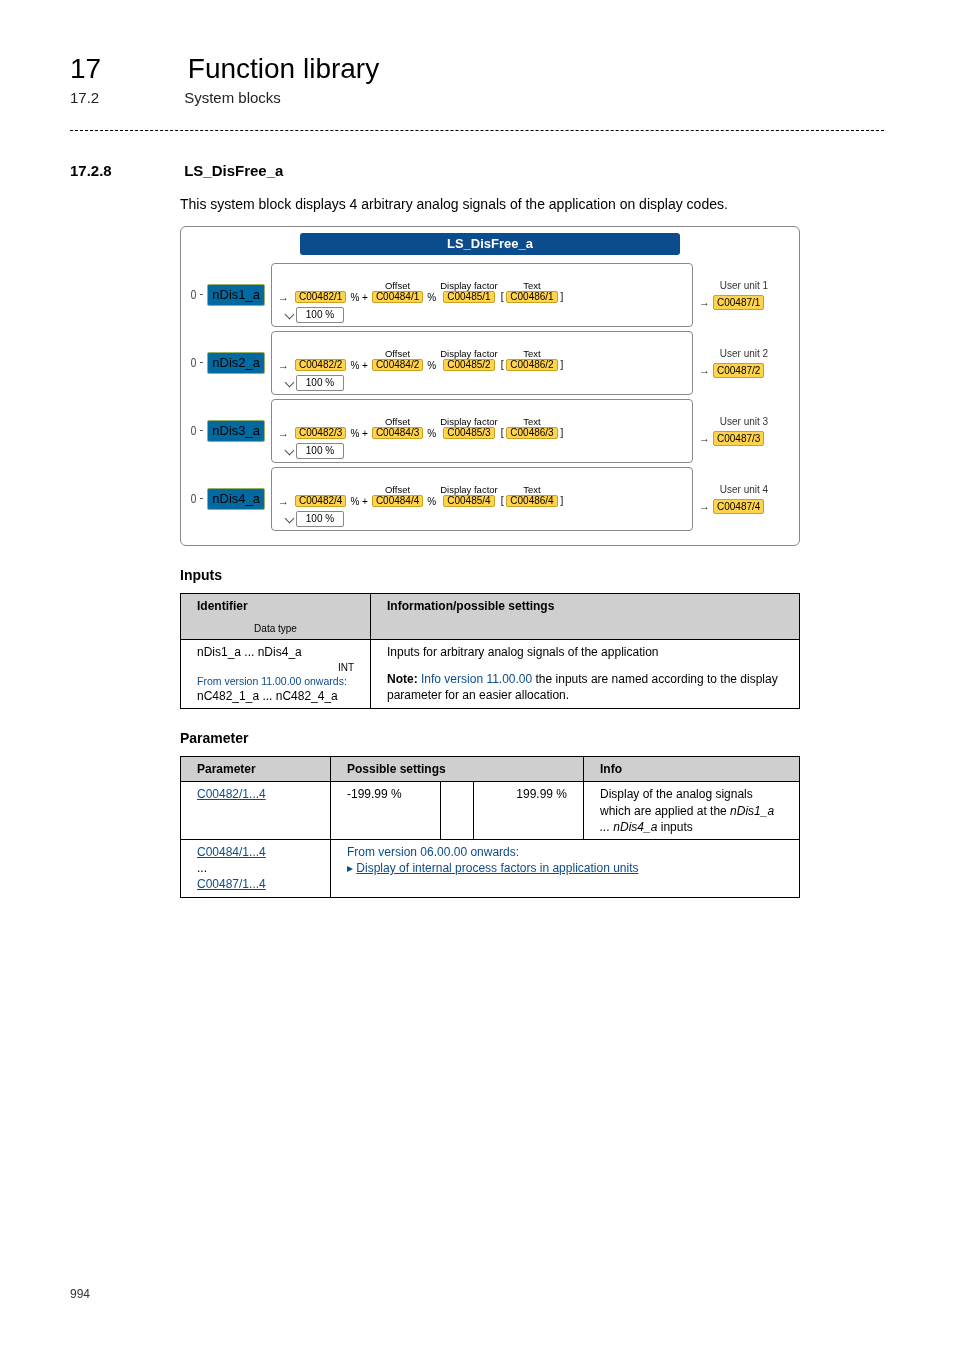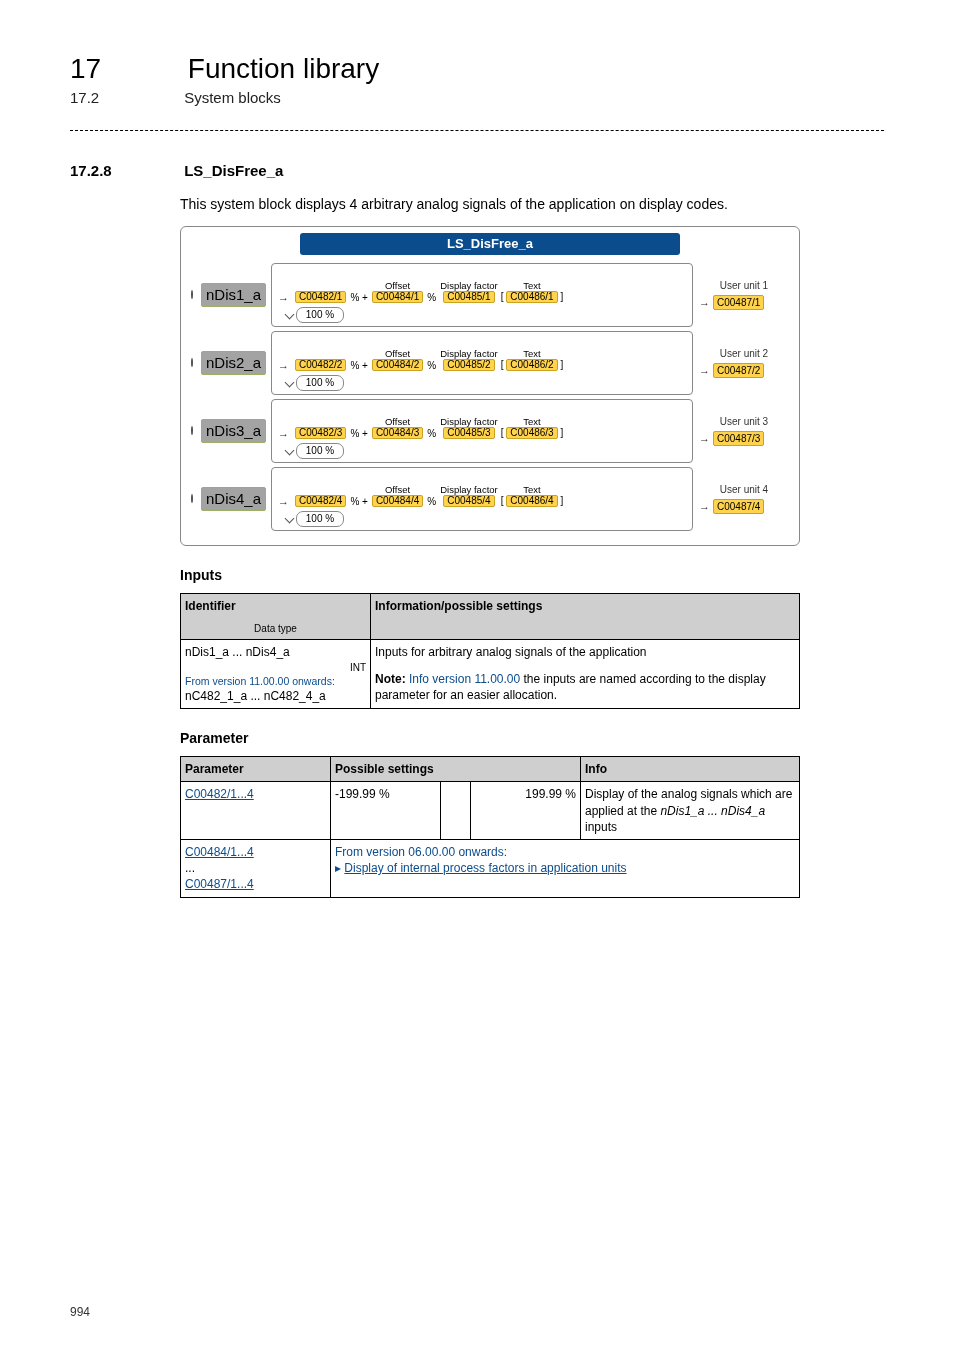--- a/index.html
+++ b/index.html
@@ -63,24 +63,24 @@
     width: 74px;
     flex: none;
   }
   .port-circle {
     width: 9px; height: 9px; border: 1.5px solid #555; border-radius: 50%;
     background: #fff;
     box-sizing: border-box;
   }
   .port-line { width: 10px; height: 1px; background: #555; }
   .port-label {
-    background: #a3a3a3;
+    background: #0369a1;
     border: 1px solid #9bb064;
     border-radius: 2px;
-    font-size: 15px;
+    font-size: 13px;
     padding: 1px 4px;
     white-space: nowrap;
   }
   .user-unit {
     width: 90px; flex:none;
     display:flex; flex-direction: column; justify-content:center;
     font-size: 10px;
   }
   .uu-label { text-align:center; color:#333; margin-bottom:2px; }
   .uu-arrow-wrap { display:flex; align-items:center; gap:3px; }
@@ -116,40 +116,40 @@
   }
   .lbl-over { font-size:9.5px; text-align:center; }
   .right-group {
     display:flex; align-items:flex-end; gap:3px; flex-wrap:nowrap;margin-top:13px;
   }
   .df-col, .txt-col { display:flex; flex-direction:column; align-items:center; gap:1px;}
   .bracket { font-size:10px; }
   .hundred-row { display:flex; align-items:center; gap:3px; margin-top:4px; margin-left: 8px;}
   .hundred-box {
     border:1px solid #888; font-size:10px; width:46px; text-align:center;
-    border-radius:7px;
+    border-radius:2px;
   }
 
   
   .sub-h {
     font-weight: 700;
     margin: 20px 0 8px 110px;
     font-size: 14px;
   }
 
   
   table {
     margin-left: 110px;
     border-collapse: collapse;
     width: 620px;
     font-size: 12px;
   }
   th, td {
     border: 1px solid #000;
-    padding: 4px 4px;
+    padding: 4px 16px;
     vertical-align: top;
   }
   th {
     background: #cfcfcf;
     font-weight: 700;
     text-align: left;
   }
   .datatype-cell {
     background: #cfcfcf;
     font-size: 10px;
@@ -160,21 +160,21 @@
   .blue-txt { color: #0b4c8c; }
   .blue-link { color: #0b4c8c; text-decoration: underline; }
   .small-blue { color:#0b4c8c; font-size:10.5px; }
   .italic { font-style: italic; }
 
   .param-table td.right { text-align:right; }
   .param-table td.left  { text-align:left; }
 
   .footer {
     position: fixed;
-    bottom: 30px;
+    bottom: 48px;
     left: 70px;
     right: 70px;
     display:flex; justify-content:space-between;
     font-size: 12px;
     color:#333;
   }
 </style>
 </head>
 <body>
 

